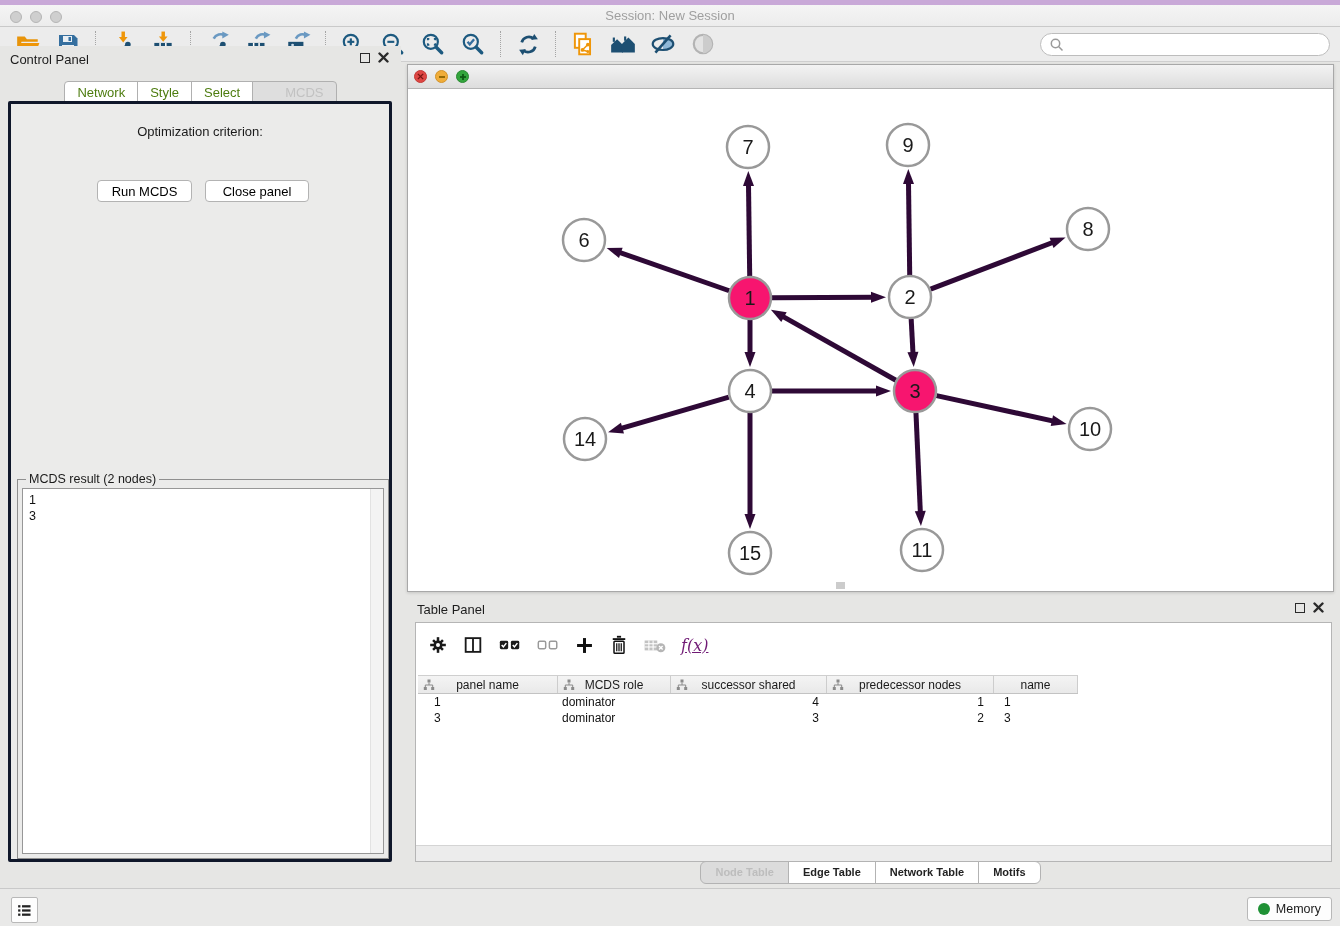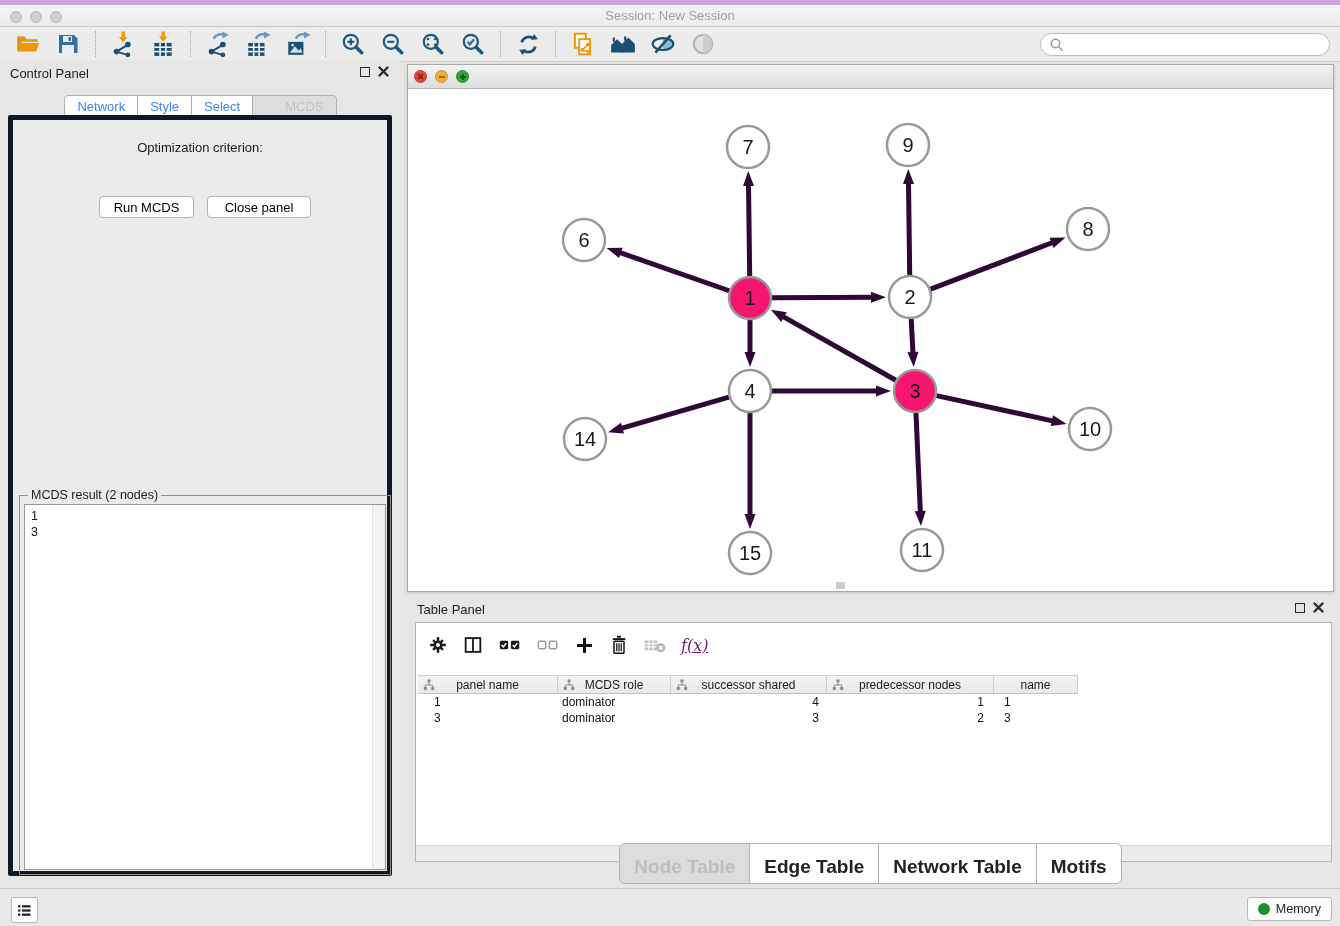--- a/index.html
+++ b/index.html
@@ -16,31 +16,31 @@
 
   
   .toolbar { position:absolute; left:0; top:27px; width:1340px; height:35px; background:#ececec;
     border-bottom:1px solid #cfcfcf; display:flex; align-items:center; padding-left:8px; }
   .tb-btn { width:32px; height:30px; display:flex; align-items:center; justify-content:center; margin:0 4px; }
   .tb-sep { height:26px; border-left:1px dotted #a5a5a5; margin:0 7px; }
   .searchbox { position:absolute; right:10px; top:6px; width:290px; height:23px; background:#fff;
     border:1px solid #bdbdbd; border-radius:12px; display:flex; align-items:center; padding-left:8px; }
 
   
-  .control-panel { position:absolute; left:0; top:60px; width:401px; height:826px; background:#e6e6e4; }
+  .control-panel { position:absolute; left:0; top:46px; width:401px; height:826px; background:#e6e6e4; }
   .panel-head { position:relative; height:26px; padding:6px 0 0 10px; font-size:13px; color:#1d1d1d; }
   .panel-head .winbtns { position:absolute; right:12px; top:6px; display:flex; gap:8px; align-items:center; }
   .float-ico { width:10px; height:10px; border:1.6px solid #2a2a2a; background:transparent; }
   .tabs-row { position:absolute; left:0; top:35px; width:100%; display:flex; justify-content:center; }
-  .tab { background:#fff; border:1px solid #b0b0b0; padding:3px 12px 4px; font-size:13px; margin-left:-1px; color:#3b82f6; }
+  .tab { background:#fff; border:1px solid #b0b0b0; padding:3px 12px 4px; font-size:13px; margin-left:-1px; color:#4d7c0f; }
   .tab:first-child { border-radius:4px 0 0 4px; margin-left:0; }
   .tab:last-child { border-radius:0 4px 4px 0; }
   .tab.selected { background:#dedede; color:#c2c2c2;padding-left:32px; }
   .cp-content { position:absolute; left:8px; top:55px; width:384px; height:761px;
-    background:#ebebea; border:5px solid #0f172a; border-radius:2px; }
+    background:#ebebea; border:3px solid #0f172a; border-radius:2px; }
   .opt-label { position:absolute; left:0; width:100%; top:20px; text-align:center; font-size:13px; }
   .dropdown { position:absolute; left:36px; top:42px; width:308px; height:22px; background:#fff;
     border:1px solid #b3b3b3; border-radius:4px; display:flex; align-items:center; padding-left:10px; font-size:13px; }
   .dropdown .chev { position:absolute; right:4px; top:2px; }
   .cp-btn { position:absolute; top:76px; height:22px; background:#fff; border:1px solid #b3b3b3;
     border-radius:4px; font-size:13px; font-family:"Liberation Sans",sans-serif; }
   .result-group { position:absolute; left:6px; top:375px; width:372px; height:380px;
     border:1px solid #8f8f8f; }
   .result-group .legend { position:absolute; left:8px; top:-8px; background:#ebebea; padding:0 3px; font-size:12.5px; }
   .result-area { position:absolute; left:4px; top:8px; right:4px; bottom:4px; background:#fff;
@@ -69,21 +69,21 @@
   .fx { font-family:"DejaVu Serif", serif; font-style:italic; font-size:16px; color:#701a75;text-decoration:underline; }
   .grid-table { position:absolute; left:2px; top:52px; }
   .gt-header { display:flex; background:linear-gradient(#f4f4f4,#e9e9e9); border-top:1px solid #cfcfcf; border-bottom:1px solid #c3c3c3; height:19px; }
   .gt-hcell { position:relative; display:flex; align-items:center; justify-content:center; border-right:1px solid #cdcdcd; font-size:12px; color:#1a1a1a; }
   .gt-hcell .tree { position:absolute; left:5px; top:3px; }
   .gt-row { display:flex; height:16px; }
   .gt-cell { font-size:12px; color:#111; display:flex; align-items:center; }
   .al { justify-content:flex-start; } .ar { justify-content:flex-end; }
   .tp-hscroll { position:absolute; left:0; bottom:0; width:100%; height:16px; background:#ececec; border-top:1px solid #d4d4d4; }
   .tp-tabs { position:absolute; left:0; bottom:2px; width:100%; display:flex; justify-content:center; }
-  .tp-tab { background:#fff; border:1px solid #b3b3b3; padding:12px 14px 5px; font-size:19px; font-weight:bold; margin-left:-1px; color:#222; }
+  .tp-tab { background:#fff; border:1px solid #b3b3b3; padding:4px 14px 5px; font-size:11px; font-weight:bold; margin-left:-1px; color:#222; }
   .tp-tab:first-child { border-radius:6px 0 0 6px; margin-left:0; }
   .tp-tab:last-child { border-radius:0 6px 6px 0; }
   .tp-tab.selected { background:#dcdcdc; color:#bdbdbd; }
 
   
   .statusbar { position:absolute; left:0; top:888px; width:1340px; height:38px; background:#e9e9e8; border-top:1px solid #c9c9c9; }
   .sb-left-btn { position:absolute; left:11px; top:8px; width:27px; height:26px; background:#fdfdfd; border:1px solid #b8b8b8; border-radius:2px; display:flex; align-items:center; justify-content:center; }
   .memory-btn { position:absolute; right:8px; top:8px; height:24px; background:#fdfdfd; border:1px solid #b8b8b8; border-radius:3px; display:flex; align-items:center; gap:6px; padding:0 10px; font-size:12.5px; }
   .mem-dot { width:12px; height:12px; border-radius:50%; background:#1f9135; }
   svg { display:block; }

